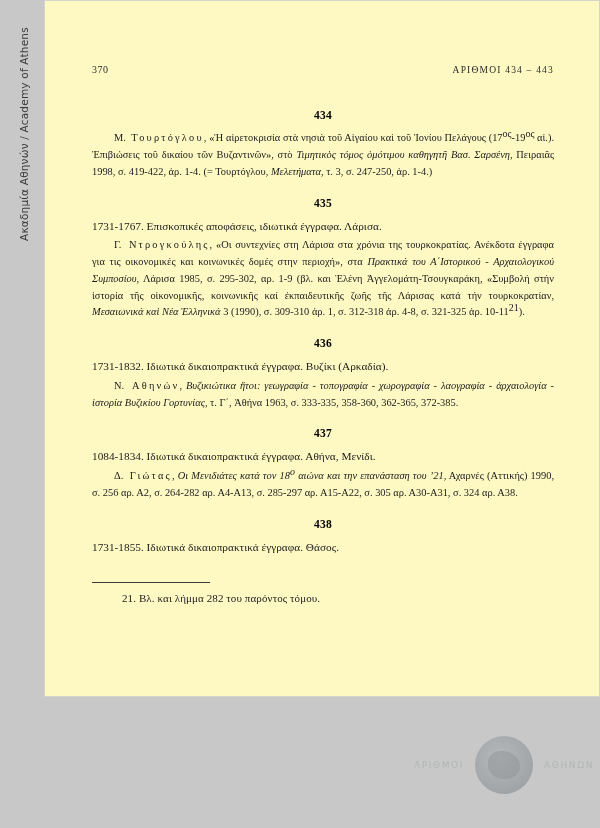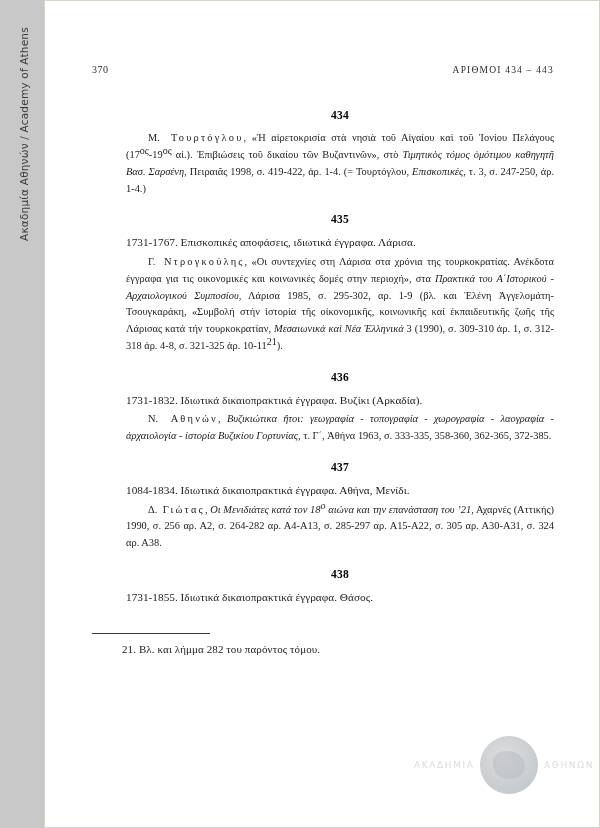--- a/index.html
+++ b/index.html
@@ -37,22 +37,22 @@
     color: #3a3a3a;
     letter-spacing: 0.2px;
     text-align: center;
     white-space: nowrap;
   }
   .paper {
     position: absolute;
     left: 44px;
     top: 0;
     width: 556px;
-    height: 828px;
-    background: #ffffff;
+    height: 697px;
+    background: #fef9c3;
     box-shadow: 0 0 0 1px #d6d3cc inset;
   }
   .content {
     position: absolute;
     left: 48px;
     top: 64px;
     width: 462px;
   }
   .running-head {
     display: flex;
@@ -62,21 +62,20 @@
     letter-spacing: 1.2px;
     color: #2c2c2c;
     margin-bottom: 34px;
   }
   .running-head .folio {
     letter-spacing: 0.5px;
     font-size: 10px;
   }
   .entry {
     margin-bottom: 16px;
-    margin-left: 34px;
   }
   .entry-number {
     text-align: center;
     font-weight: bold;
     font-size: 11.5px;
     margin-bottom: 9px;
     letter-spacing: 0.3px;
   }
   .entry-head {
     font-size: 11.3px;
@@ -168,21 +167,21 @@
   <div class="paper">
     <div class="content">
 
       <div class="running-head">
         <div class="folio">370</div>
         <div class="title">ΑΡΙΘΜΟΙ  434 – 443</div>
       </div>
 
       <div class="entry">
         <div class="entry-number">434</div>
-        <div class="entry-body">Μ.&nbsp; <span class="sp">Τουρτόγλου</span>, «Ἡ αἱρετοκρισία στὰ νησιὰ τοῦ Αἰγαίου καὶ τοῦ Ἰονίου Πελάγους (17<sup>ος</sup>-19<sup>ος</sup> αἰ.). Ἐπιβιώσεις τοῦ δικαίου τῶν Βυζαντινῶν», στὸ <i>Τιμητικὸς τόμος ὁμότιμου καθηγητῆ Βασ. Σαρσένη</i>, Πειραιᾶς 1998, σ. 419-422, ἀρ. 1-4. (= Τουρτόγλου, <i>Επισκοπικές</i>, τ. 3, σ. 247-250, ἀρ. 1-4.)</div>
+        <div class="entry-body">Μ.&nbsp; <span class="sp">Τουρτόγλου</span>, «Ἡ αἱρετοκρισία στὰ νησιὰ τοῦ Αἰγαίου καὶ τοῦ Ἰονίου Πελάγους (17<sup>ος</sup>-19<sup>ος</sup> αἰ.). Ἐπιβιώσεις τοῦ δικαίου τῶν Βυζαντινῶν», στὸ <i>Τιμητικὸς τόμος ὁμότιμου καθηγητῆ Βασ. Σαρσένη</i>, Πειραιᾶς 1998, σ. 419-422, ἀρ. 1-4. (= Τουρτόγλου, <i>Μελετήματα</i>, τ. 3, σ. 247-250, ἀρ. 1-4.)</div>
       </div>
 
       <div class="entry">
         <div class="entry-number">435</div>
         <div class="entry-head">1731-1767. Επισκοπικές αποφάσεις, ιδιωτικά έγγραφα. Λάρισα.</div>
         <div class="entry-body">Γ.&nbsp; <span class="sp">Ντρογκούλης</span>, «Οι συντεχνίες στη Λάρισα στα χρόνια της τουρκοκρατίας. Ανέκδοτα έγγραφα για τις οικονομικές και κοινωνικές δομές στην περιοχή», στα <i>Πρακτικά του Α΄Ιστορικού - Αρχαιολογικού Συμποσίου</i>, Λάρισα 1985, σ. 295-302, αρ. 1-9 (βλ. και Ἑλένη Ἀγγελομάτη-Τσουγκαράκη, «Συμβολή στήν ἱστορία τῆς οἰκονομικῆς, κοινωνικῆς καί ἐκπαιδευτικῆς ζωῆς τῆς Λάρισας κατά τήν τουρκοκρατίαν, <i>Μεσαιωνικά καὶ Νέα Ἑλληνικά</i> 3 (1990), σ. 309-310 ἀρ. 1, σ. 312-318 ἀρ. 4-8, σ. 321-325 ἀρ. 10-11<sup>21</sup>).</div>
       </div>
 
       <div class="entry">
         <div class="entry-number">436</div>
@@ -202,19 +201,19 @@
       </div>
 
       <div class="footnote-wrap">
         <div class="footnote-rule"></div>
         <div class="footnote-text">21. Βλ. και λήμμα 282 του παρόντος τόμου.</div>
       </div>
 
     </div>
 
     <div class="watermark">
-      <div class="wm-text">ΑΚΑΔΗΜΙΑ</div>
+      <div class="wm-text">ΑΡΙΘΜΟΙ</div>
       <div class="wm-seal"></div>
       <div class="wm-text">ΑΘΗΝΩΝ</div>
     </div>
   </div>
 
 </div>
 
 </body></html>

